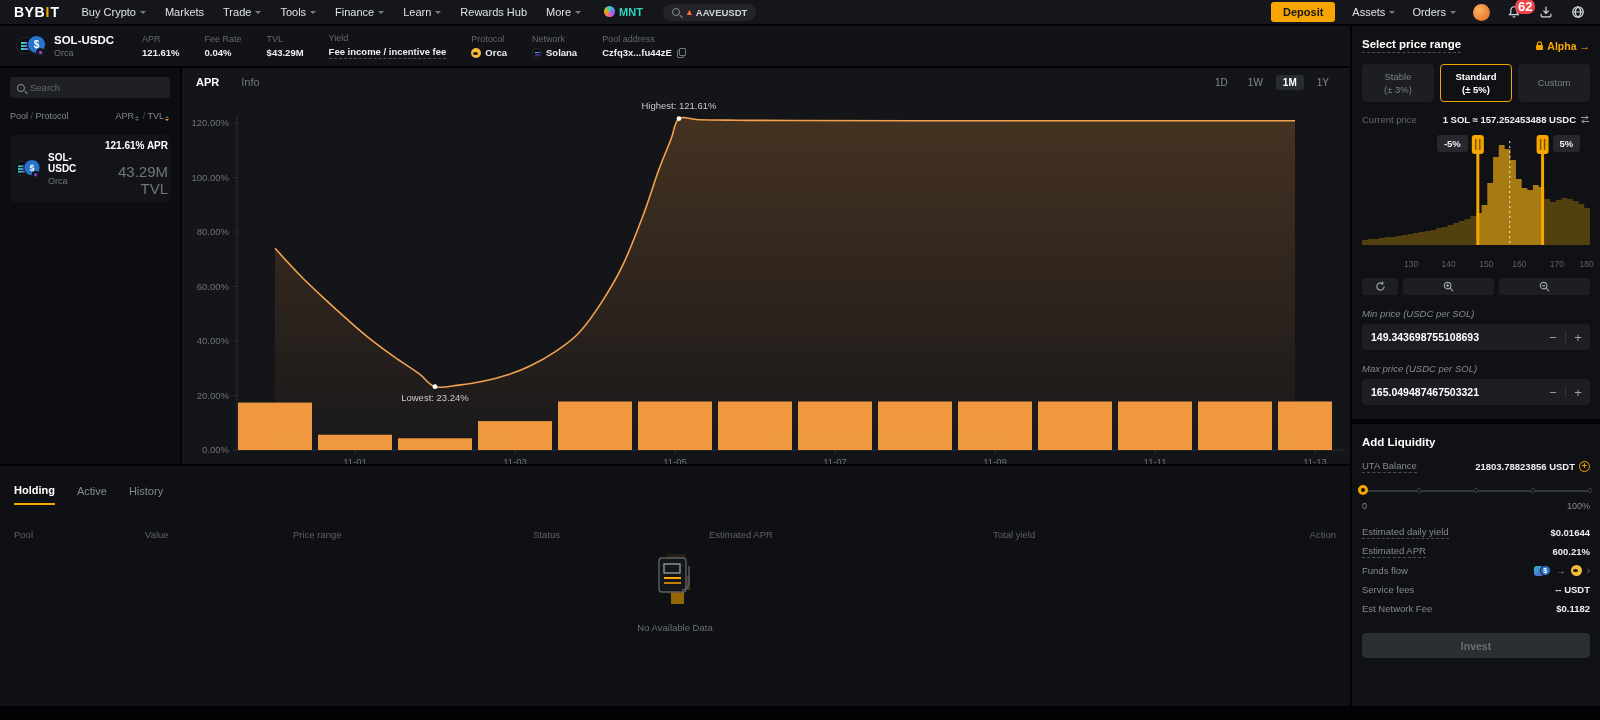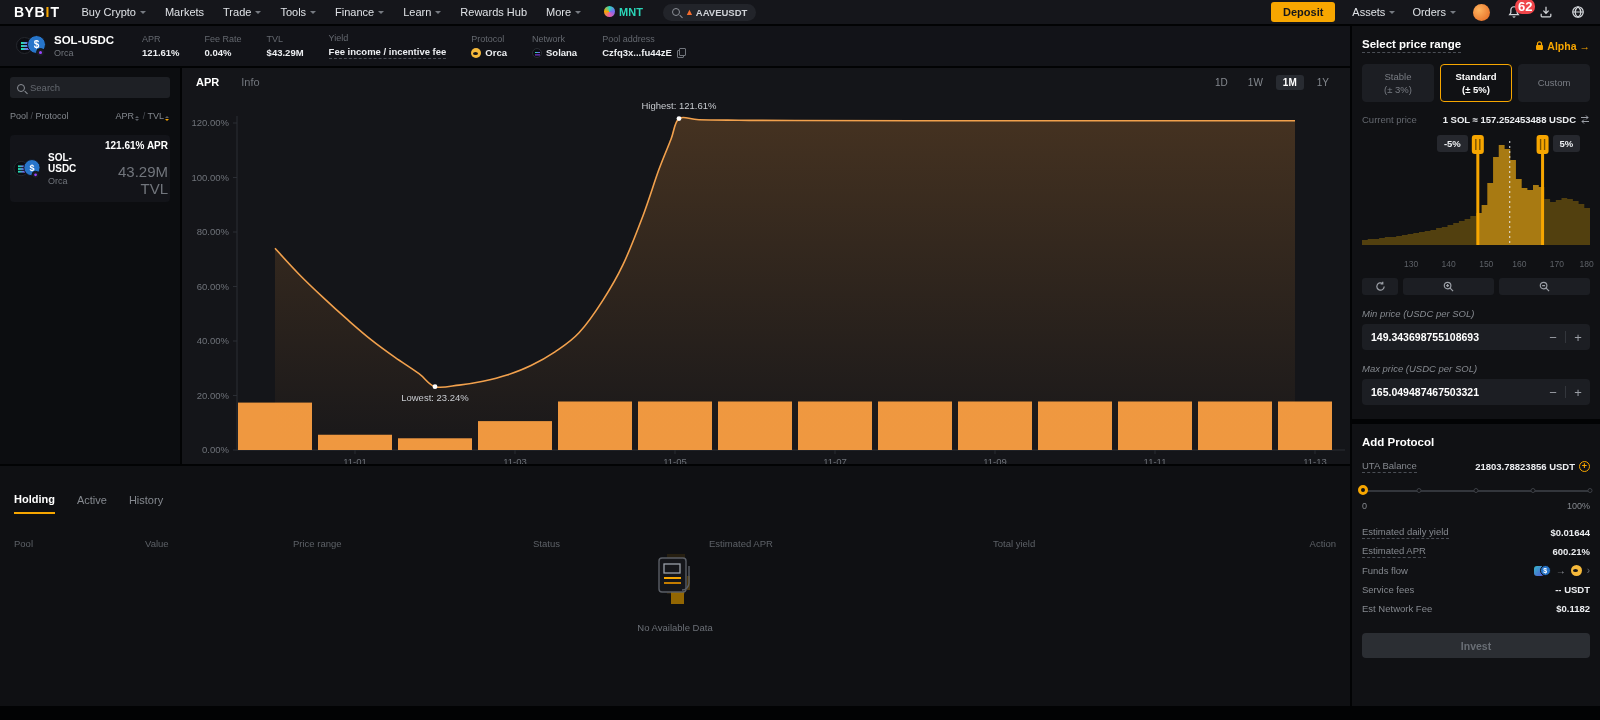--- a/index.html
+++ b/index.html
@@ -78,21 +78,21 @@
   
   #chart-panel{left:182px;top:68px;width:1168px;height:396px;background:#141519;}
   #chart-head{position:absolute;left:0;top:0;width:100%;height:28px;display:flex;align-items:center;padding:0 14px;}
   .ctab{font-size:11px;color:#71757c;margin-right:22px;cursor:pointer;}
   .ctab.active{color:#fff;font-weight:bold;}
   #ranges{margin-left:auto;display:flex;align-items:center;gap:6px;}
   .range{font-size:10px;color:#85898f;padding:2px 7px;border-radius:3px;cursor:pointer;}
   .range.active{background:#282b31;color:#fff;font-weight:bold;}
   #aprSvg{position:absolute;left:0;top:0;}
   
-  #bottom-panel{left:0;top:466px;width:1350px;height:240px;background:#0f1013;padding:27px 14px;}
+  #bottom-panel{left:0;top:466px;width:1350px;height:240px;background:#0f1013;padding:18px 14px;}
   #pos-tabs{display:flex;align-items:center;gap:22px;}
   .ptab{font-size:11px;color:#85898f;padding-bottom:7px;cursor:pointer;}
   .ptab.active{color:#fff;font-weight:bold;border-bottom:2px solid #f7a600;}
   #pos-cols{display:flex;margin-top:24px;font-size:9.5px;color:#5d6167;}
   #empty{position:absolute;left:0;right:0;top:80px;text-align:center;}
   #empty-text{font-size:9.5px;color:#6b6f76;margin-top:10px;}
   
   #right-panel{left:1352px;top:26px;width:248px;height:680px;background:#101114;padding:12px 10px;}
   #rp-title-row{display:flex;align-items:center;justify-content:space-between;}
   #rp-title{font-size:11.5px;font-weight:bold;color:#fff;border-bottom:1px dashed #4a4e55;padding-bottom:2px;}
@@ -540,21 +540,21 @@
     <div class="fld-label">Max price (USDC per SOL)</div>
     <div class="fld">
       <input value="165.049487467503321" style="">
       <span class="stepper">
           <span class="st">−</span>
           <span class="sep"></span>
           <span class="st">+</span>
         </span>
     </div>
     <div id="rp-divider"></div>
-    <div id="add-liq-title">Add Protocol</div>
+    <div id="add-liq-title">Add Liquidity</div>
     <div id="uta-row">
       <span id="uta-label">UTA Balance</span>
       <span id="uta-value">
           <span>21803.78823856 USDT</span>
           <span id="plus-circ">+</span>
         </span>
     </div>
     <div id="slider">
       <div class="track"></div>
       <div class="handle"></div>

